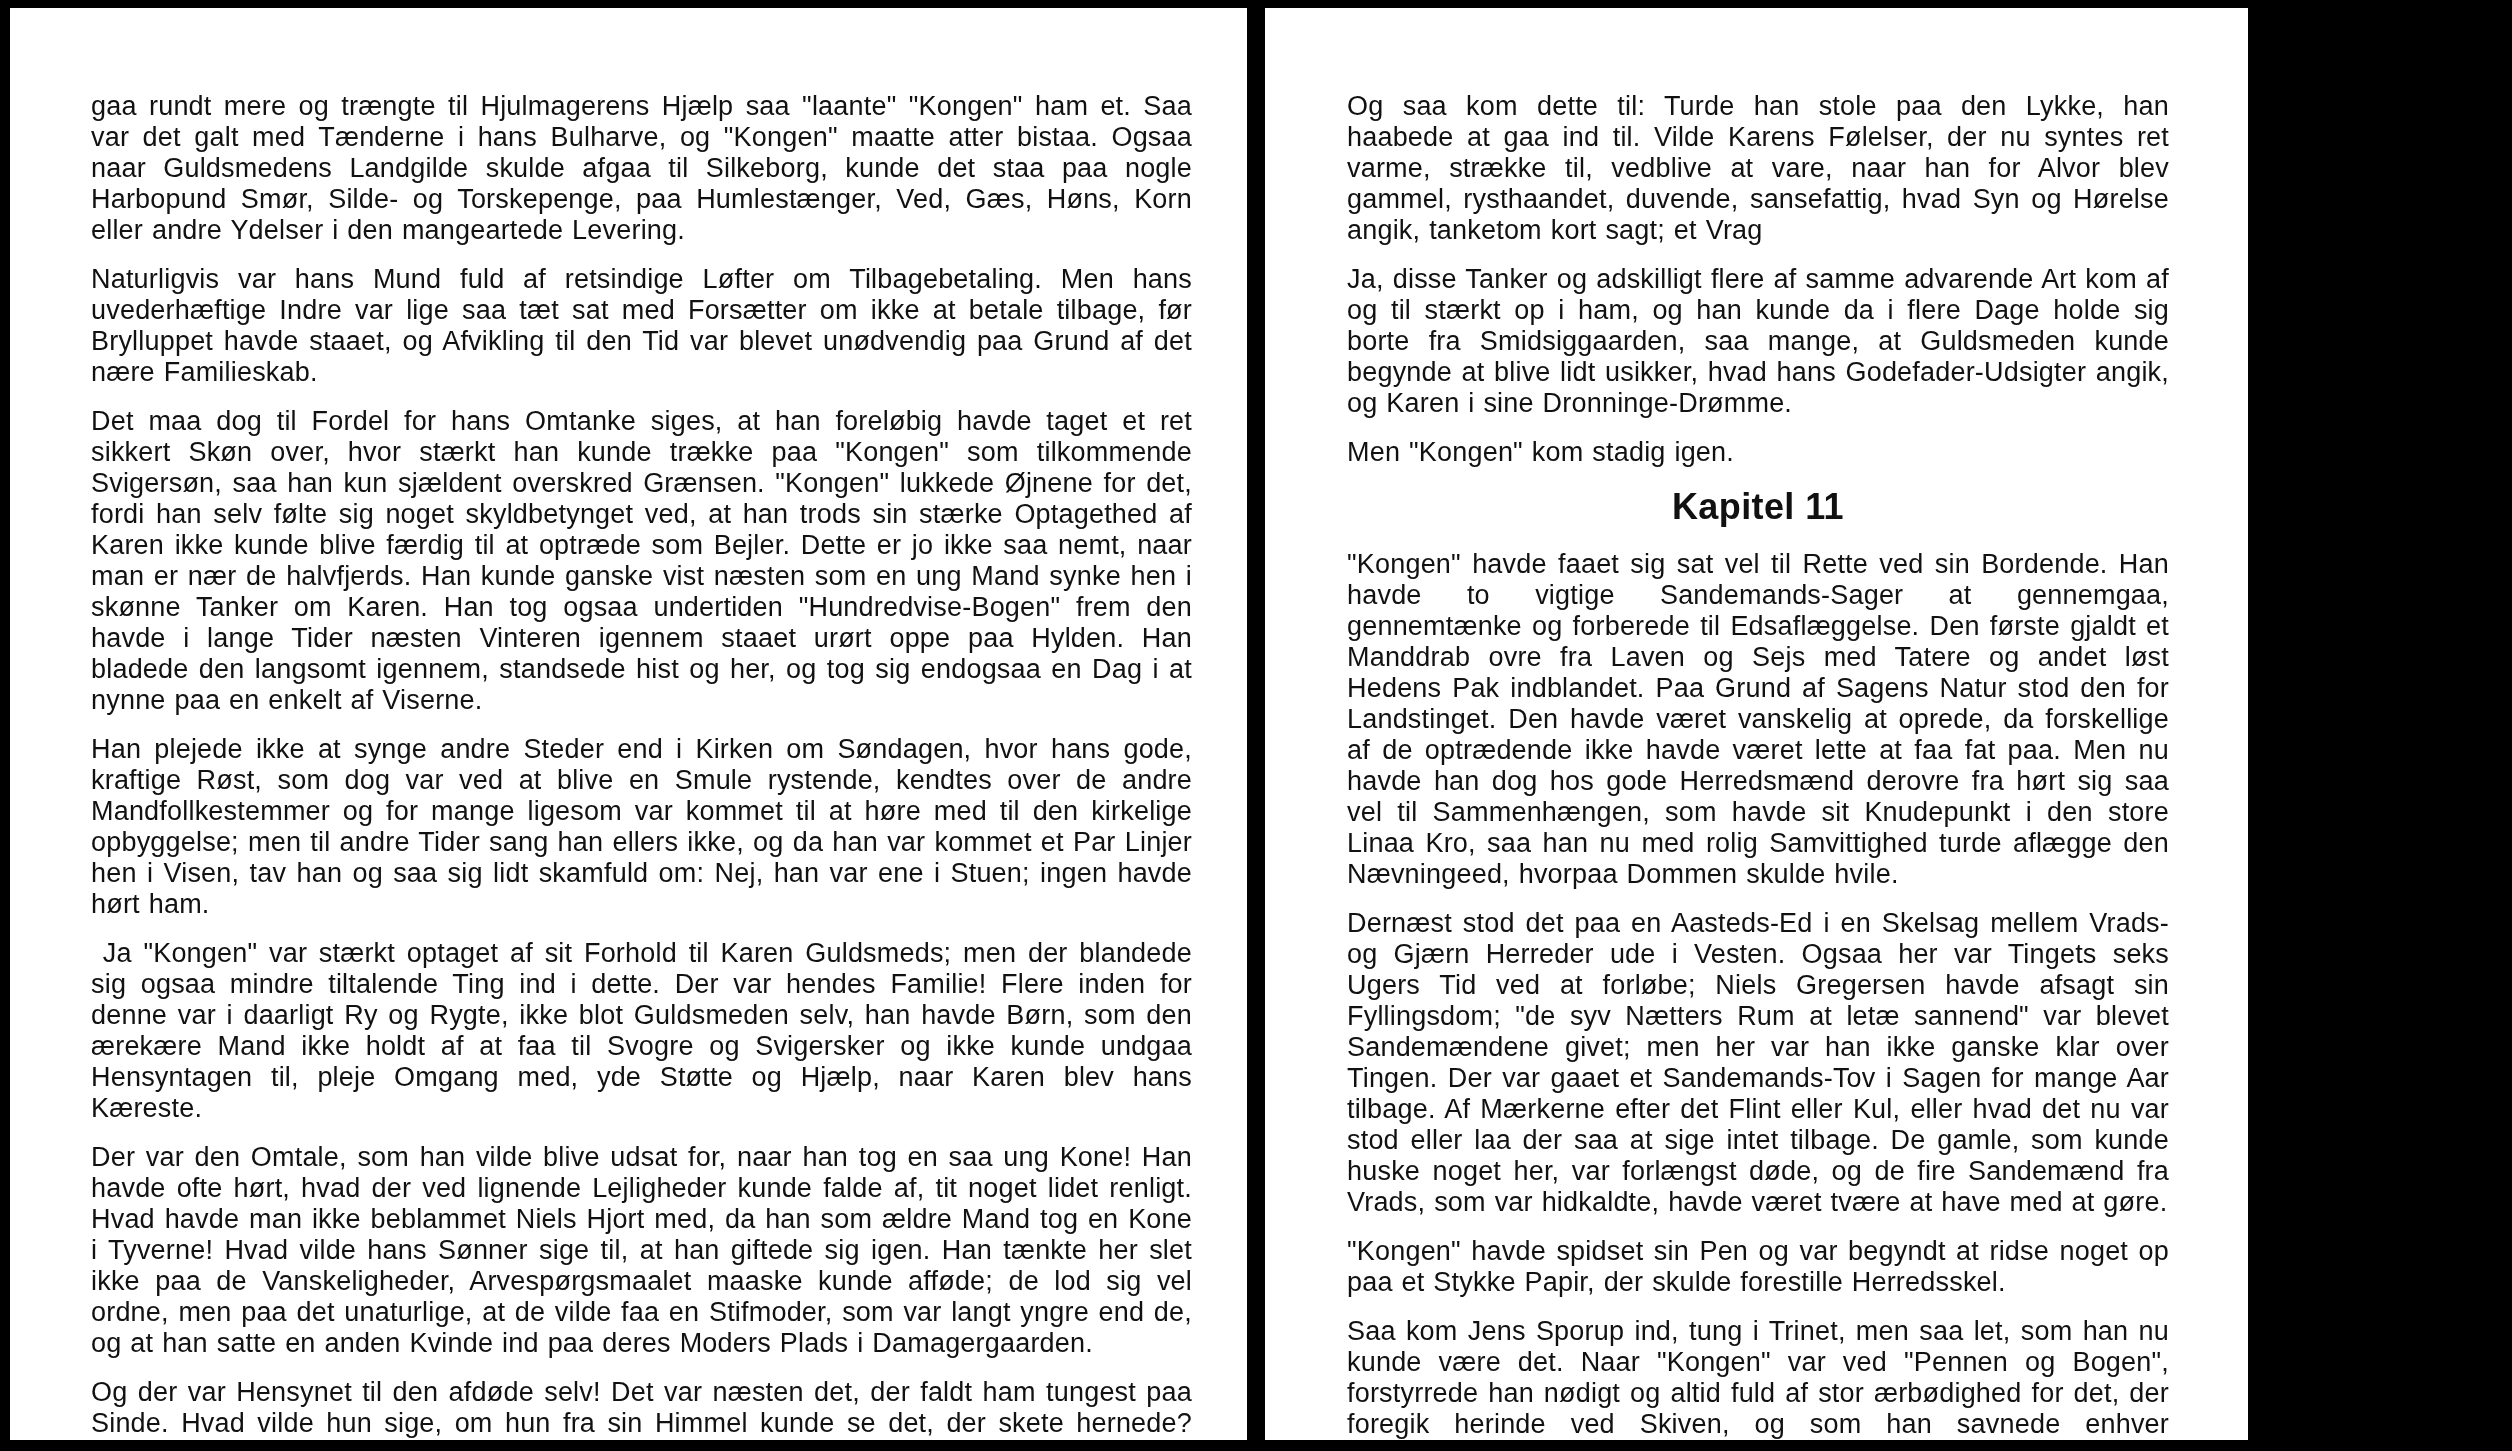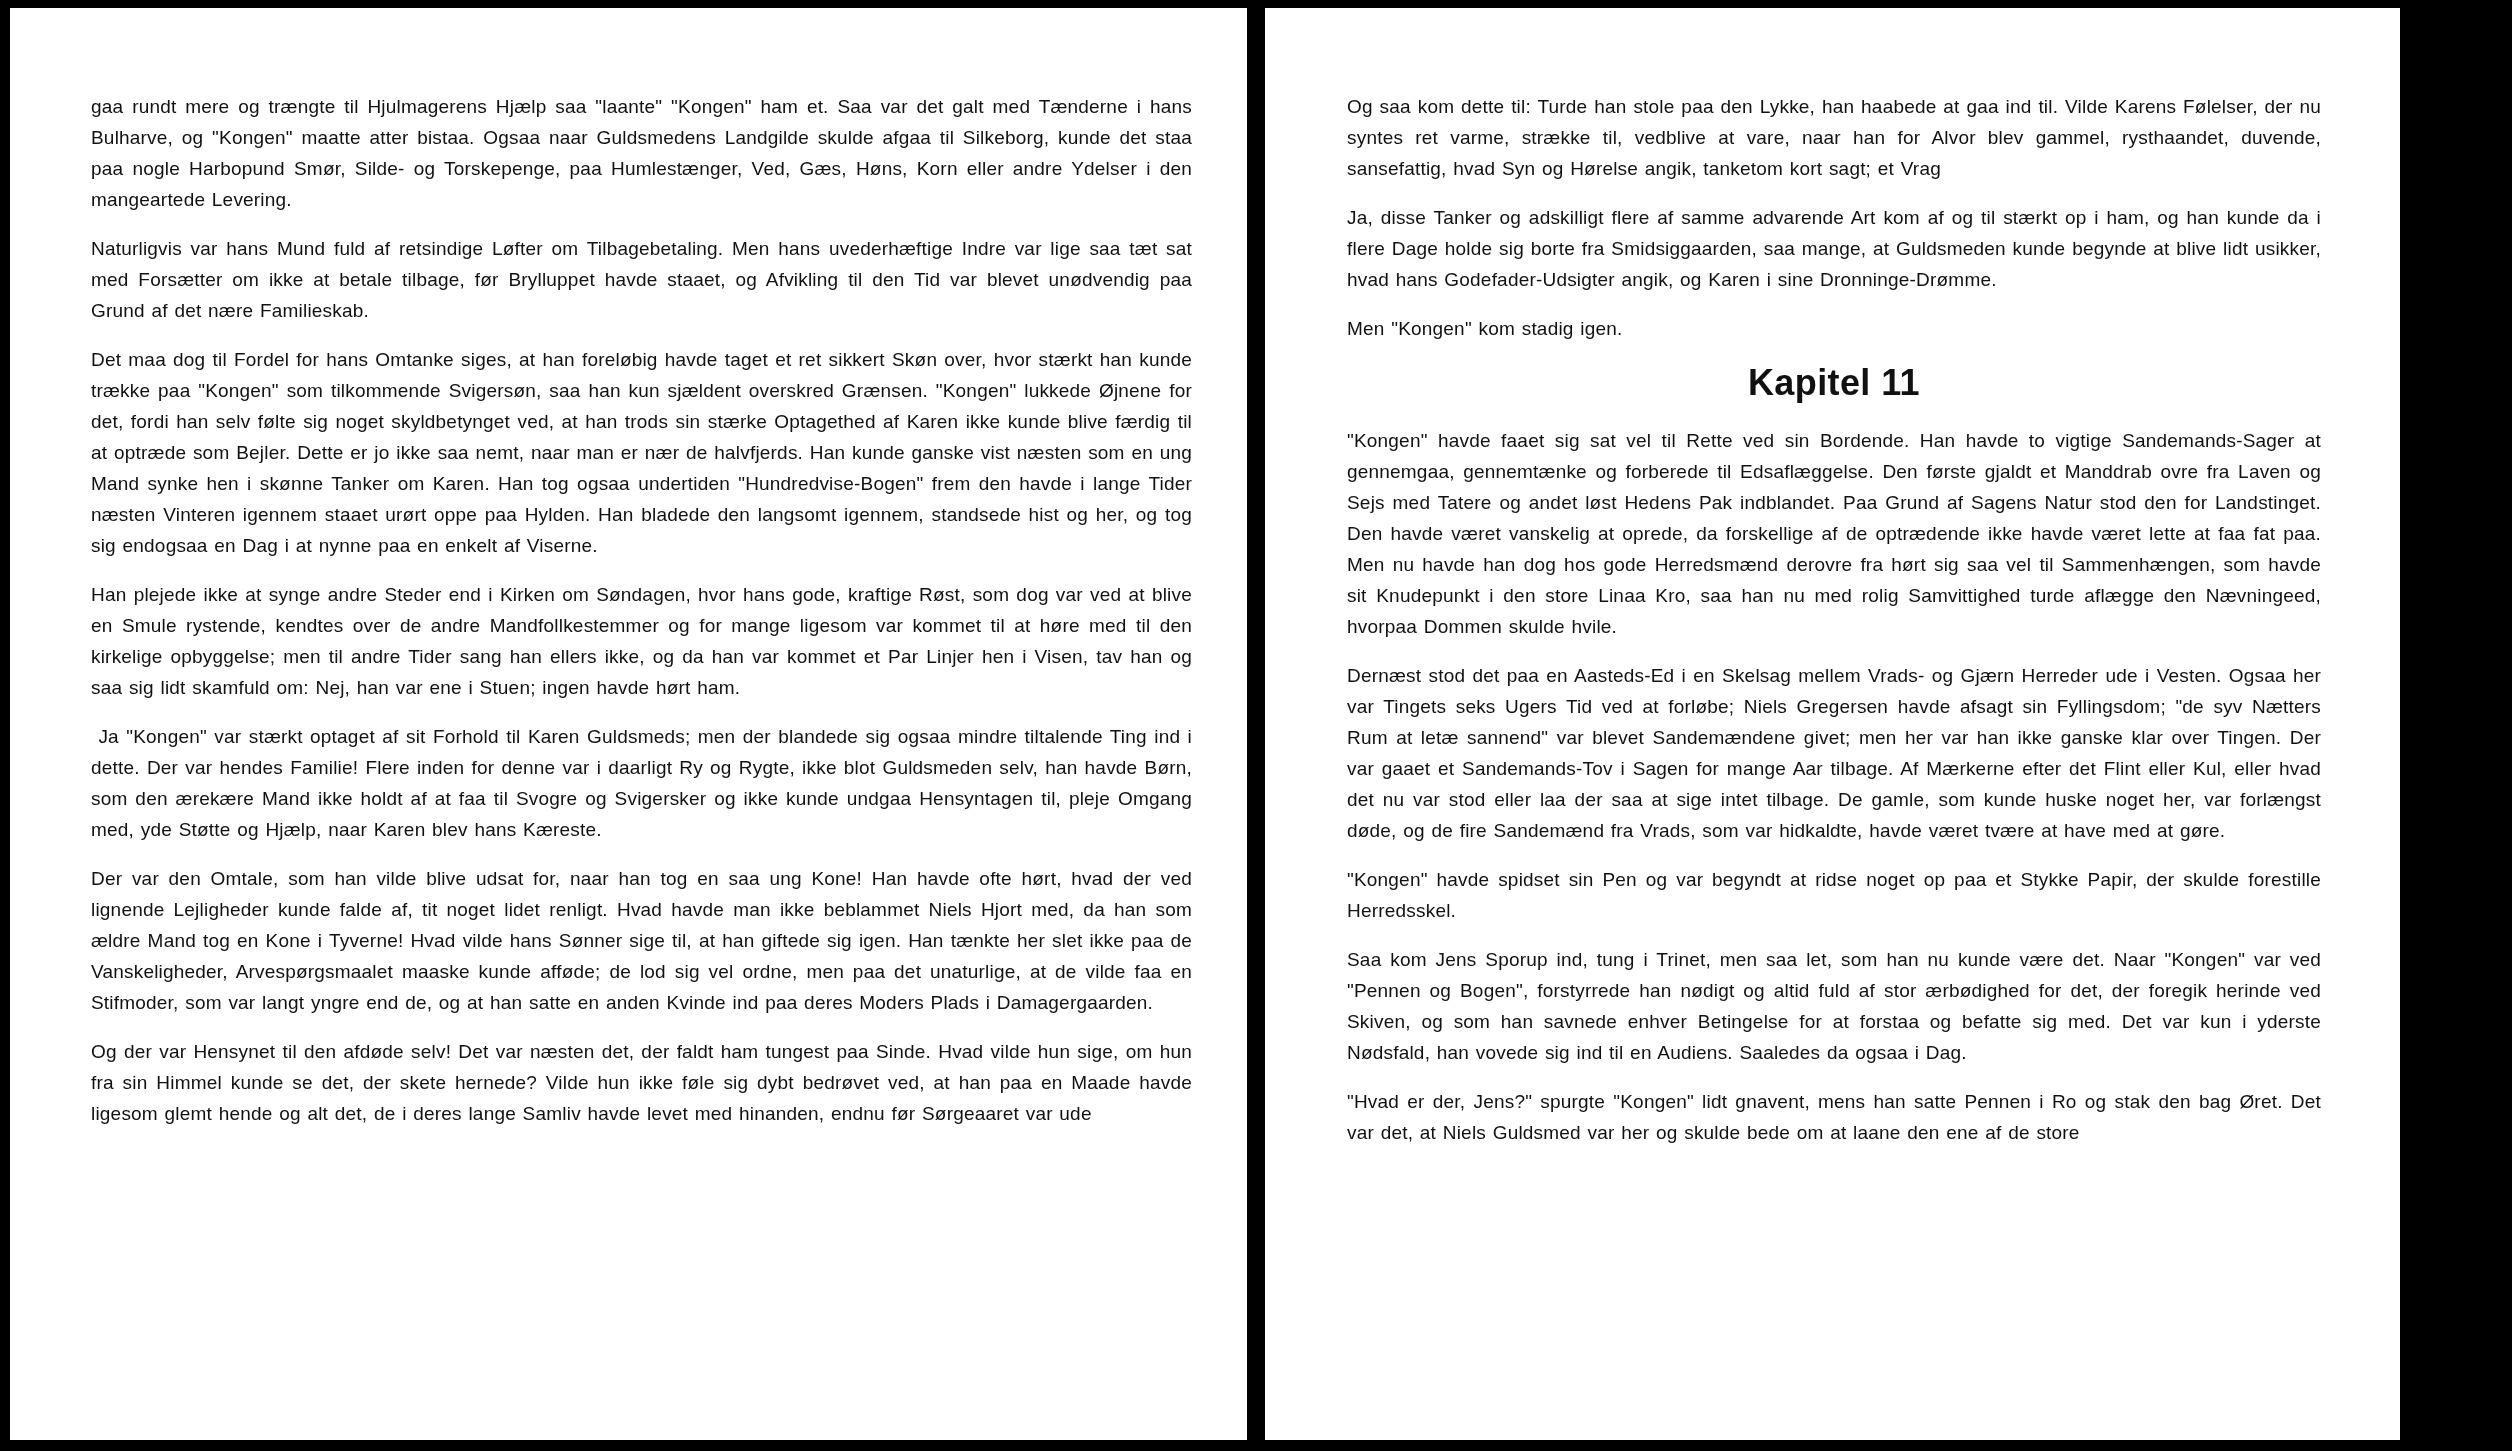--- a/index.html
+++ b/index.html
@@ -27,26 +27,26 @@
     box-sizing: border-box;
     overflow: hidden;
   }
   .page-left {
     left: 10px;
     width: 1237px;
     padding: 83px 55px 33px 81px;
   }
   .page-right {
     left: 1265px;
-    width: 1135px;
+    width: 983px;
     padding: 83px 79px 22px 82px;
   }
   .para {
     margin: 0 0 18px 0;
-    font-size: 19px;
+    font-size: 27px;
     line-height: 31px;
     text-align: justify;
     letter-spacing: 0.2px;
     word-spacing: 1.2px;
     hyphens: manual;
     -webkit-hyphens: manual;
   }
   .chapter-heading {
     margin: 16.6px 0 21.5px 0;
     font-size: 36px;

